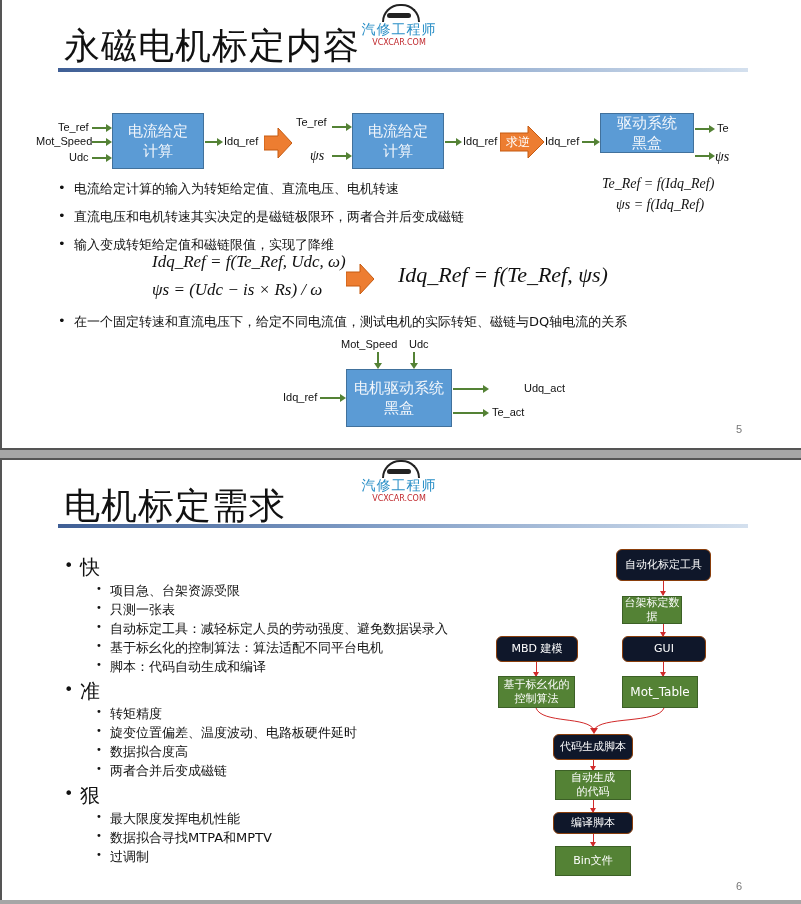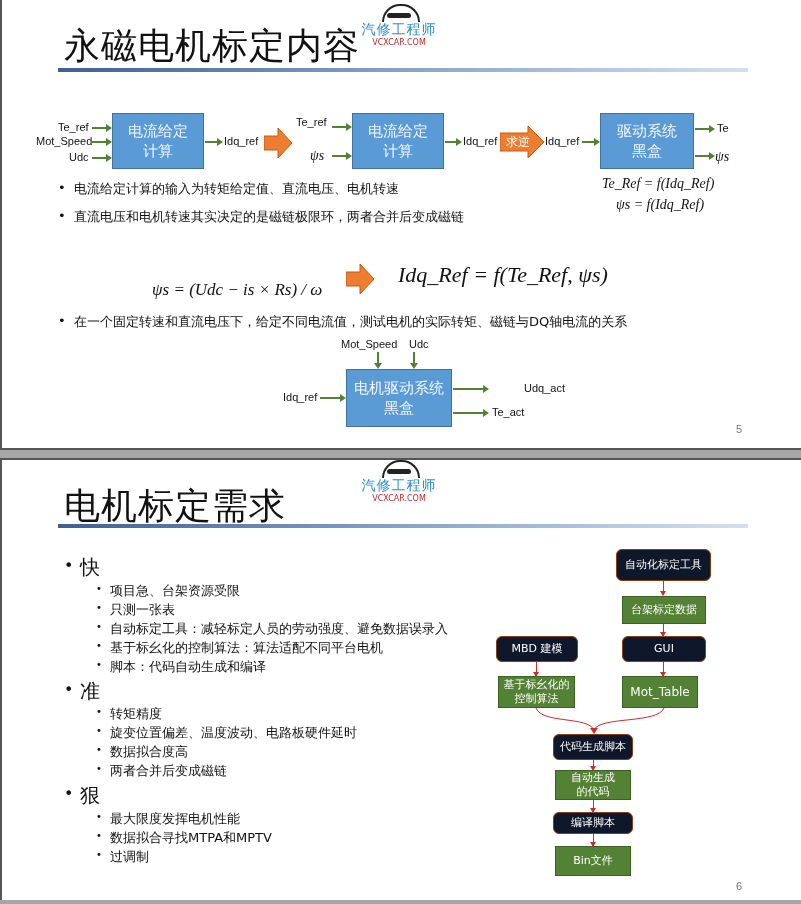--- a/index.html
+++ b/index.html
@@ -79,38 +79,40 @@
       </div>
   </div>
   <div class="arrow-h" style="left:443px; top:141px; width:15px;"></div>
   <div class="lbl" style="left:461px; top:135px;">Idq_ref</div>
   <svg class="big-arrow" style="left:498px; top:126px;" width="44" height="32">
     <polygon points="0,7 28,7 28,0 44,16 28,32 28,25 0,25" fill="#ed7d31" stroke="#c55a11" stroke-width="1"></polygon>
   </svg>
   <div class="lbl" style="left:504px; top:134px; color:#fff; font-size:12px; font-family:'DejaVu Sans', sans-serif;">求逆</div>
   <div class="lbl" style="left:543px; top:135px;">Idq_ref</div>
   <div class="arrow-h" style="left:580px; top:141px; width:16px;"></div>
-  <div class="box" style="left:598px; top:113px; width:94px; height:56px;">
+  <div class="box" style="left:598px; top:113px; width:94px; height:40px;">
     <div>
         <div>驱动系统</div>
         <div>黑盒</div>
       </div>
   </div>
   <div class="arrow-h" style="left:693px; top:128px; width:18px;"></div>
   <div class="arrow-h" style="left:693px; top:155px; width:18px;"></div>
   <div class="lbl" style="left:715px; top:122px;">Te</div>
   <div class="lbl math" style="left:713px; top:149px; font-size:14px;">ψs</div>
   <div class="math" style="left:600px; top:176px; font-size:14px;">Te_Ref = f(Idq_Ref)</div>
   <div class="math" style="left:614px; top:197px; font-size:14px;">ψs = f(Idq_Ref)</div>
 
   <div class="bullets" style="left:56px; top:180px;">
     <div class="b">电流给定计算的输入为转矩给定值、直流电压、电机转速</div>
     <div class="b" style="margin-top:10px;">直流电压和电机转速其实决定的是磁链极限环，两者合并后变成磁链</div>
-  </div>
-
+    <div class="b" style="margin-top:10px;">输入变成转矩给定值和磁链限值，实现了降维</div>
+  </div>
+
+  <div class="math" style="left:150px; top:252px; font-size:17px;">Idq_Ref = f(Te_Ref, Udc, ω)</div>
   <div class="math" style="left:150px; top:280px; font-size:17px;">ψs = (Udc − is × Rs) / ω</div>
   <svg class="big-arrow" style="left:344px; top:264px;" width="28" height="30">
     <polygon points="0,8 14,8 14,0 28,15 14,30 14,22 0,22" fill="#ed7d31" stroke="#c55a11" stroke-width="1"></polygon>
   </svg>
   <div class="math" style="left:396px; top:262px; font-size:22px;">Idq_Ref = f(Te_Ref, ψs)</div>
 
   <div class="bullets" style="left:56px; top:313px;">
     <div class="b">在一个固定转速和直流电压下，给定不同电流值，测试电机的实际转矩、磁链与DQ轴电流的关系</div>
   </div>
 
@@ -157,21 +159,21 @@
   <div class="l2" style="left:108px; top:283px;">数据拟合度高</div>
   <div class="l2" style="left:108px; top:302px;">两者合并后变成磁链</div>
 
   <div class="l1" style="left:78px; top:322px;">狠</div>
   <div class="l2" style="left:108px; top:350px;">最大限度发挥电机性能</div>
   <div class="l2" style="left:108px; top:369px;">数据拟合寻找MTPA和MPTV</div>
   <div class="l2" style="left:108px; top:388px;">过调制</div>
 
   <div class="fc orange" style="left:614px; top:89px; width:95px; height:32px;">自动化标定工具</div>
   <div class="fl" style="left:661px; top:121px; height:14px;"></div>
-  <div class="fc green" style="left:620px; top:136px; width:84px; height:28px;">台架标定数据</div>
+  <div class="fc green" style="left:620px; top:136px; width:60px; height:28px;">台架标定数据</div>
   <div class="fl" style="left:661px; top:164px; height:12px;"></div>
   <div class="fc orange" style="left:620px; top:176px; width:84px; height:26px;">GUI</div>
   <div class="fl" style="left:661px; top:202px; height:14px;"></div>
   <div class="fc green" style="left:620px; top:216px; width:76px; height:32px; font-size:12px;">Mot_Table</div>
 
   <div class="fc orange" style="left:494px; top:176px; width:82px; height:26px;">MBD 建模</div>
   <div class="fl" style="left:534px; top:202px; height:14px;"></div>
   <div class="fc green" style="left:496px; top:216px; width:77px; height:32px;">
     <div>
         <div>基于标幺化的</div>

